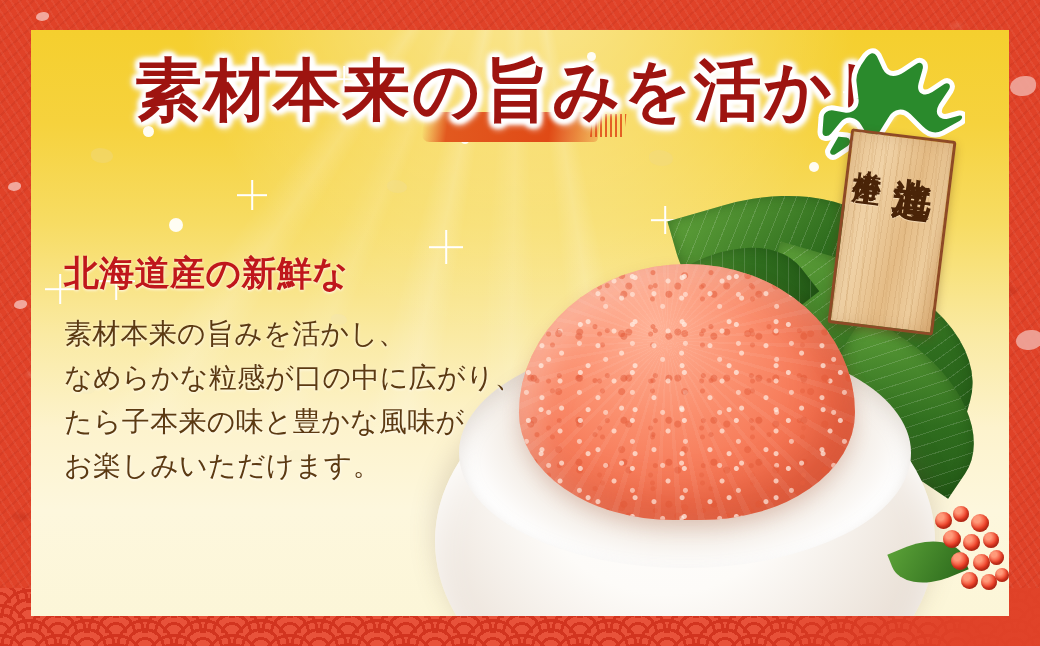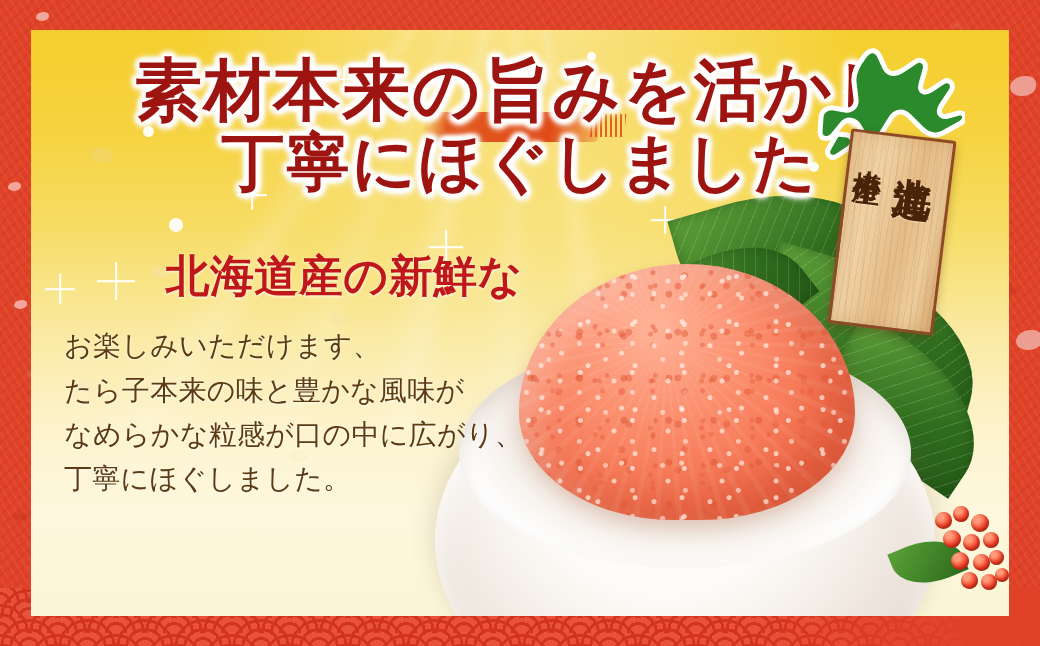--- a/index.html
+++ b/index.html
@@ -187,25 +187,24 @@
        3px 3px 5px #fff, -3px 3px 5px #fff, 3px -3px 5px #fff, -3px -3px 5px #fff,
        4px 0 7px #fff, -4px 0 7px #fff, 0 4px 7px #fff, 0 -4px 7px #fff,
        2px 4px 9px rgba(255,255,255,.95);
   }
   .hl-1 { font-size:67px; }
   .hl-2 { font-size:63px; margin-top:2px; }
 
   
   .copy { position:absolute; left:33px; top:218px; z-index:6; }
   .lead {
-    font-family:Liberation Mono, monospace;
-    font-size:44px; font-weight:700; color:#c0171b;
+    font-family:Liberation Sans, sans-serif;
+    font-size:35px; font-weight:700; color:#c0171b;
     line-height:1.42; letter-spacing:.01em;
     text-shadow:0 1px 3px rgba(255,255,255,.9);
-    text-align:right;
   }
   .desc {
     margin-top:14px;
     font-family:"DejaVu Serif","Liberation Serif",serif;
     font-size:28px; font-weight:400; color:#5c3a12;
     line-height:1.58; letter-spacing:.01em;
     text-shadow:0 1px 3px rgba(255,255,255,.85);
   }
 
   
@@ -313,30 +312,29 @@
         <div class="ikura" style="left:98px; top:46px; width:15px; height:15px;"></div>
         <div class="ikura" style="left:70px; top:68px; width:17px; height:17px;"></div>
         <div class="ikura" style="left:90px; top:70px; width:16px; height:16px;"></div>
         <div class="ikura" style="left:104px;top:64px; width:14px; height:14px;"></div>
       </div>
     </div>
 
     <div class="headline">
       <div class="brush" style="left:392px; top:58px; width:176px; height:30px;"></div>
       <div class="hl-line hl-1">素材本来の旨みを活かし</div>
-      <div class="hl-line hl-2">丁寧にほぐしました</div>
     </div>
 
     <div class="copy">
       <div class="lead">北海道産の新鮮な</div>
       <div class="desc">
-        <div>お楽しみいただけます、</div>
+        <div>素材本来の旨みを活かし、</div>
+        <div>なめらかな粒感が口の中に広がり、</div>
         <div>たら子本来の味と豊かな風味が</div>
-        <div>なめらかな粒感が口の中に広がり、</div>
-        <div>丁寧にほぐしました。</div>
+        <div>お楽しみいただけます。</div>
       </div>
     </div>
 
     <div class="badge">
 
       <svg class="map-hokkaido" viewBox="0 0 150 120">
         <path d="M48 12 C53 4, 60 2, 64 9 L70 22 C74 30, 82 28, 88 24
                  L100 16 C106 12, 112 16, 110 24 L106 38
                  C104 46, 110 48, 116 44 L128 36 C134 32, 140 38, 136 45
                  L126 60 C122 67, 126 72, 133 70 L144 67

